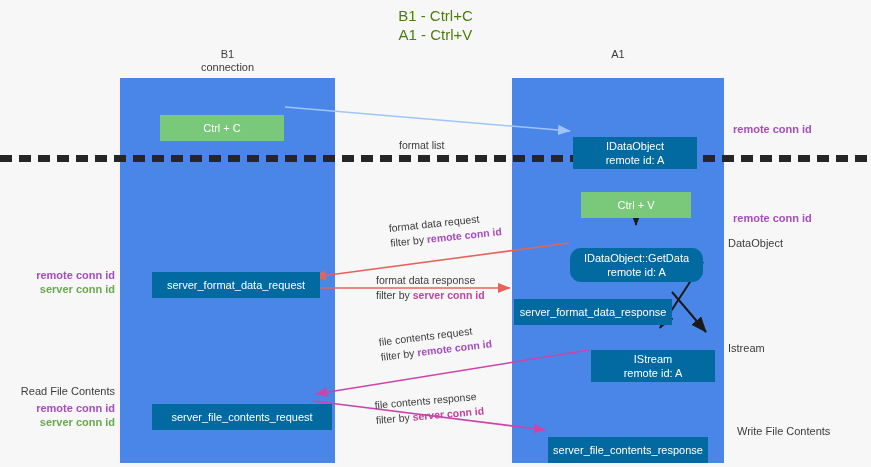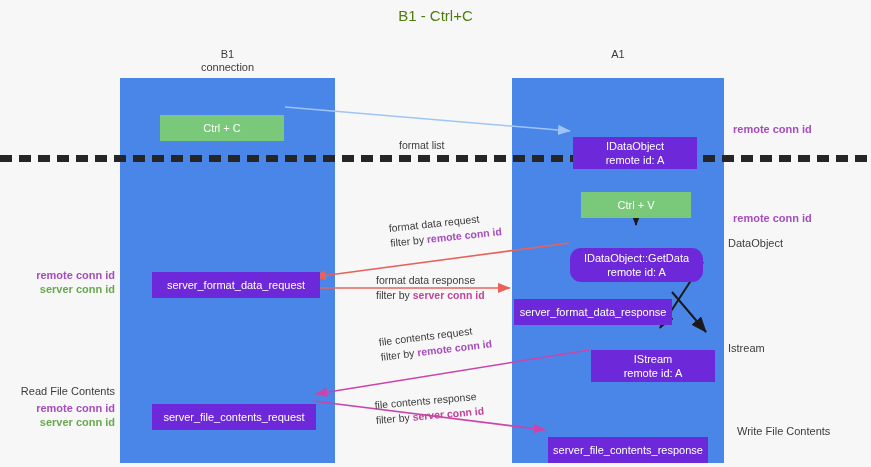--- a/index.html
+++ b/index.html
@@ -74,32 +74,32 @@
     justify-content: center;
     text-align: center;
     color: #ffffff;
     font-size: 11px;
     line-height: 14px;
     padding: 2px 6px;
     white-space: nowrap;
     margin-top: 20px;
   }
   .box.green  { background: #7ac87a; }
-  .box.orange { background: #6d28d9; justify-content: center; }
+  .box.orange { background: #0369a1; justify-content: center; }
   .box .l2 { font-size: 11px; }
 
   
   #box-ctrlc     { left: 160px; top: 95px;  width: 124px; height: 26px; }
   #box-idataobj  { left: 573px; top: 117px; width: 124px; height: 32px; }
   #box-ctrlv     { left: 581px; top: 172px; width: 110px; height: 26px; }
   #box-getdata   { left: 570px; top: 228px; width: 133px; height: 34px; border-radius: 11px; }
   #box-sfdreq    { left: 152px; top: 252px; width: 168px; height: 26px; }
   #box-sfdresp   { left: 514px; top: 279px; width: 158px; height: 26px; }
   #box-istream   { left: 591px; top: 330px; width: 124px; height: 32px; }
-  #box-sfcreq    { left: 152px; top: 384px; width: 164px; height: 26px; }
+  #box-sfcreq    { left: 152px; top: 384px; width: 180px; height: 26px; }
   #box-sfcresp   { left: 548px; top: 417px; width: 160px; height: 26px; }
 
   
   .annot {
     position: absolute;
     font-size: 11px;
     line-height: 14px;
     white-space: nowrap;
   }
   .annot .purple { color: #a64dbd; font-weight: bold; }
@@ -140,20 +140,21 @@
     pointer-events: none;
   }
 </style>
 </head>
 <body>
 
 <div id="stage">
 
   <div class="title">
     <div>B1 - Ctrl+C</div>
+    <div>A1 - Ctrl+V</div>
   </div>
 
   <div class="col-head" id="head-b1">
     <div>B1</div>
     <div>connection</div>
   </div>
   <div class="col-head" id="head-a1">
     <div>A1</div>
   </div>
 

